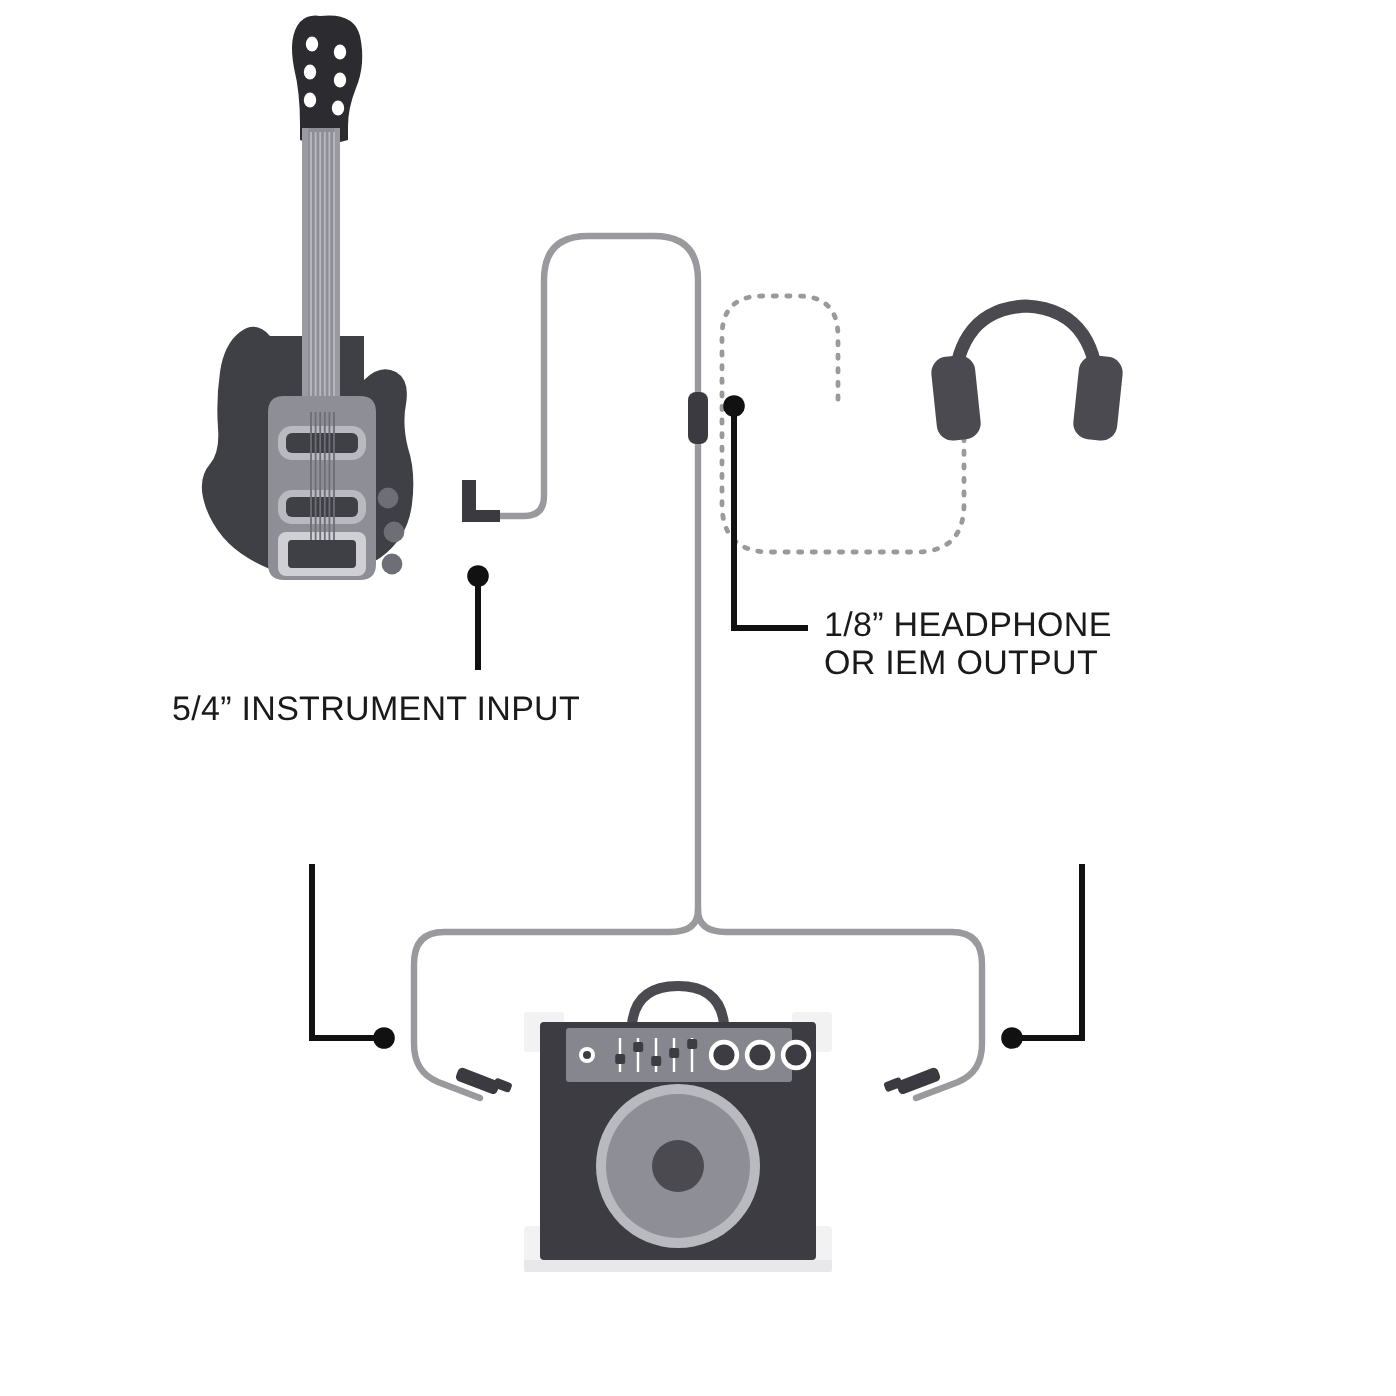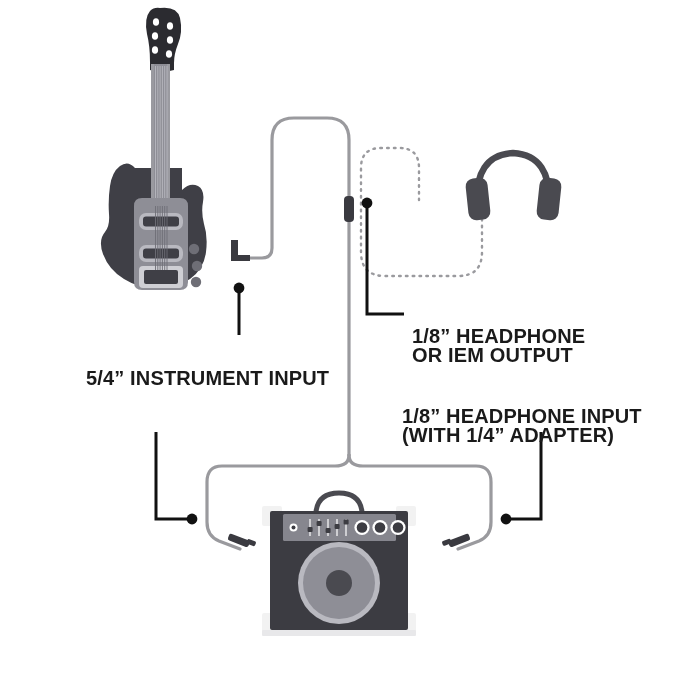--- a/index.html
+++ b/index.html
@@ -2,27 +2,26 @@
 <html><head>
 <meta charset="utf-8">
 <style>
   html,body{margin:0;padding:0;background:#ffffff;}
   body{width:698px;height:698px;overflow:hidden;font-family:"Liberation Sans",sans-serif;}
   #stage{position:relative;width:698px;height:698px;background:#ffffff;}
   #diagram{position:absolute;left:0;top:0;width:698px;height:698px;}
   .lbl{
     position:absolute;
     font-family:"Liberation Sans",sans-serif;
-    font-weight:bold;
-    font-size:20px;
+    font-weight:normal;
+    font-size:17px;
     line-height:19px;
     letter-spacing:0.15px;
     color:#1a1a1a;
     white-space:pre;
-    margin-top:24px;
   }
   #lbl-instr-input{left:86px;top:345px;}
   #lbl-instr-output{left:86px;top:398px;}
   #lbl-hp-output{left:412px;top:303px;}
   #lbl-hp-input{left:402px;top:383px;}
 </style>
 </head>
 <body>
 
 <div id="stage">
@@ -256,16 +255,14 @@
       <circle cx="506" cy="519" r="5.4"></circle>
     </g>
   </svg>
 
   <div class="lbl" id="lbl-instr-input">5/4” INSTRUMENT INPUT</div>
 
 
   <div class="lbl" id="lbl-hp-output">1/8” HEADPHONE
 OR IEM OUTPUT</div>
 
-  <div class="lbl" id="lbl-hp-input">1/8” HEADPHONE INPUT
-(WITH 1/4” ADAPTER)</div>
 
 </div>
 
 </body></html>

